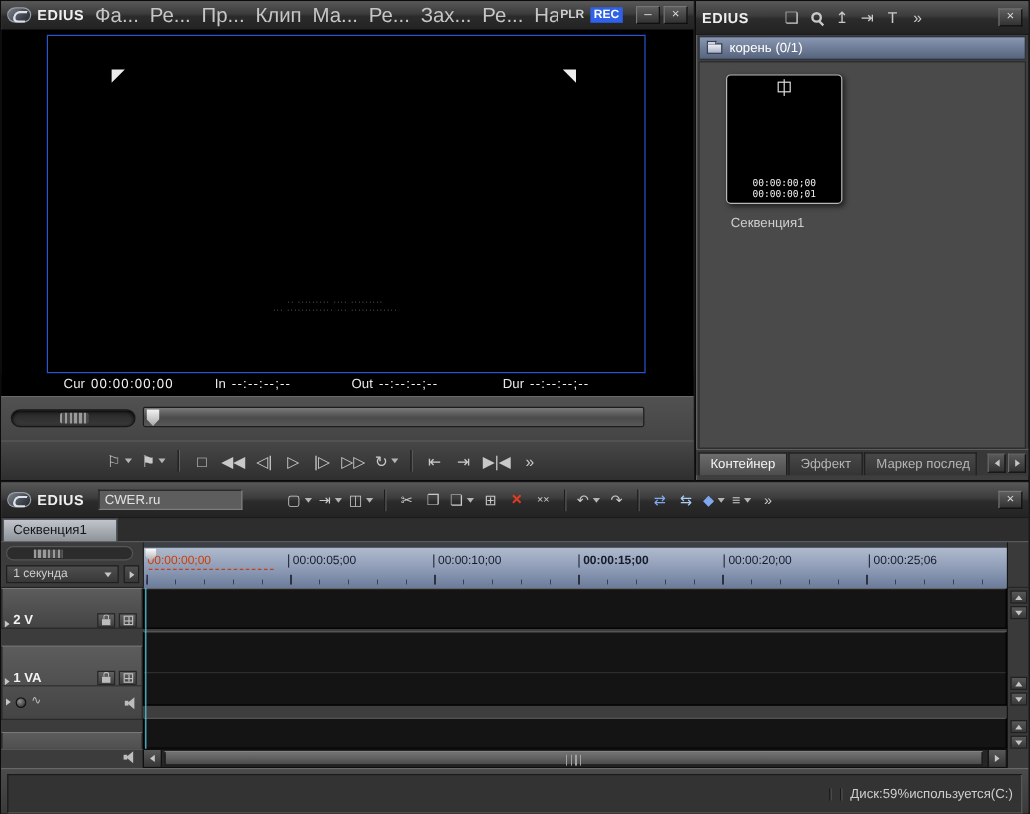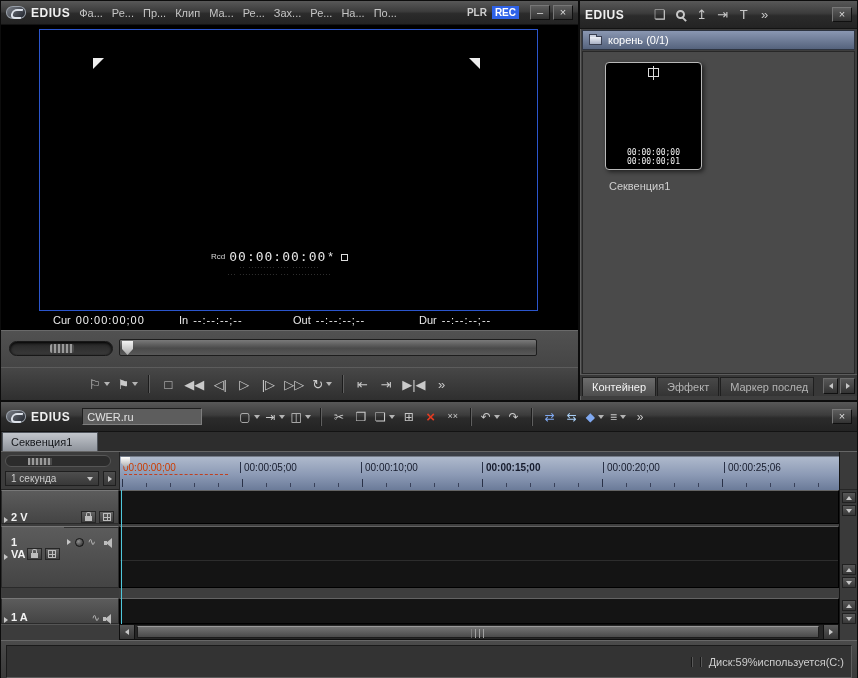--- a/index.html
+++ b/index.html
@@ -21,21 +21,21 @@
     background:linear-gradient(#585858 0%,#3c3c3c 45%,#2b2b2b 55%,#232323 100%);
     display:flex; align-items:center; padding:0 5px; border-bottom:1px solid #131313; }
   #bin .titlebar { height:28px; }
   #timeline .titlebar { height:30px; }
   .logo { width:20px; height:13px; border-radius:7px / 6px; border:1px solid #99a0aa;
     background:linear-gradient(135deg,#7a7f88,#20242c); margin-right:5px; position:relative; flex:0 0 auto;}
   .logo::before { content:""; position:absolute; left:4px; top:2px; width:9px; height:6px;
     border:2px solid #dde2ea; border-right:none; border-radius:6px 0 0 6px; transform:skewX(-14deg); }
   .app-title { color:#efefef; font-weight:bold; font-size:12px; letter-spacing:.5px; margin-right:9px; }
   .menubar { display:flex; align-items:center; overflow:hidden; }
-  .menu-item { color:#c6c6c6; font-size:11px; margin-right:9px; white-space:nowrap; }
+  .menu-item { color:#c6c6c6; font-size:17px; margin-right:9px; white-space:nowrap; }
   .tb-space { flex:1; }
   .mode-plr { color:#cfcfcf; font-size:10px; font-weight:bold; margin-right:3px; padding:1px 2px; }
   .mode-rec { color:#fff; font-size:10px; font-weight:bold; background:#2f62e8; padding:1px 3px; margin-right:8px; }
   .win-btn { width:20px; height:15px; display:flex; align-items:center; justify-content:center;
     color:#ddd; font-size:11px; line-height:1; background:linear-gradient(#5e5e5e,#323232);
     border:1px solid #777; border-bottom-color:#101010; border-right-color:#101010; margin-left:3px; flex:0 0 auto;}
 
   
   .preview { flex:1; position:relative; background:#000; overflow:hidden; }
   .safe-rect { position:absolute; left:38px; top:4px; width:499px; height:282px; border:1px solid #2b55cc; }
@@ -143,21 +143,21 @@
     background:linear-gradient(#4e4e4e,#383838); border:1px solid #1f1f1f; color:#cecece;
     font-size:10px; display:flex; align-items:center; padding:0 5px; }
   .zoom-select .tri-d { margin-left:auto; }
   .zoom-next { position:absolute; left:102px; top:19px; width:13px; height:15px;
     background:linear-gradient(#4e4e4e,#383838); border:1px solid #1f1f1f;
     display:flex; align-items:center; justify-content:center; }
 
   .trk { flex:0 0 auto; border:1px solid #2a2a2a; border-top-color:#787878;
     background:linear-gradient(#5c5c5c,#444); margin-bottom:2px; }
   .trk.v2 { height:34px; }
-  .trk.va { height:62px; display:flex; flex-direction:row; }
+  .trk.va { height:62px; display:flex; flex-direction:column;margin-top:12px; }
   .trk.a1 { height:26px; }
   .trk-row { display:flex; align-items:flex-end; height:100%; padding:0 2px; }
   .trk.va .trk-row { height:33px; }
   .trk-audio { height:29px; border-top:1px solid #303030; display:flex; align-items:center; padding:0 3px; gap:4px; }
   .trk-label { color:#f2f2f2; font-size:11px; font-weight:bold; margin-left:3px; }
   .trk-btns { margin-left:auto; margin-right:2px; display:flex; gap:3px; align-items:center; }
   .mini-btn { width:15px; height:12px; background:linear-gradient(#626262,#3e3e3e);
     border:1px solid #262626; display:flex; align-items:center; justify-content:center; }
   .icon-lock { width:7px; height:5px; background:#bdbdbd; position:relative; margin-top:3px; }
   .icon-lock::before { content:""; position:absolute; top:-4px; left:1px; width:3px; height:3px;
@@ -263,23 +263,20 @@
     <span class="mode-rec">REC</span>
     <span class="win-btn">–</span>
     <span class="win-btn">×</span>
   </div>
 
   <div class="preview">
     <div class="safe-rect"></div>
     <div class="mark-left"></div>
     <div class="mark-right"></div>
     <div class="osd">
-      <div class="osd-main">
-        <span class="osd-rcd">Rcd</span><span class="osd-tc">00:00:00:00</span><span class="osd-star">*</span><span class="osd-box"></span>
-      </div>
       <div class="osd-sub">·· ········· ···· ·········</div>
       <div class="osd-sub">··· ············· ··· ·············</div>
     </div>
     <div class="status-row">
       <span class="st cur"><span class="st-label">Cur</span><span class="st-value">00:00:00;00</span></span>
       <span class="st in"><span class="st-label">In</span><span class="st-value">--:--:--;--</span></span>
       <span class="st out"><span class="st-label">Out</span><span class="st-value">--:--:--;--</span></span>
       <span class="st dur"><span class="st-label">Dur</span><span class="st-value">--:--:--;--</span></span>
     </div>
   </div>

